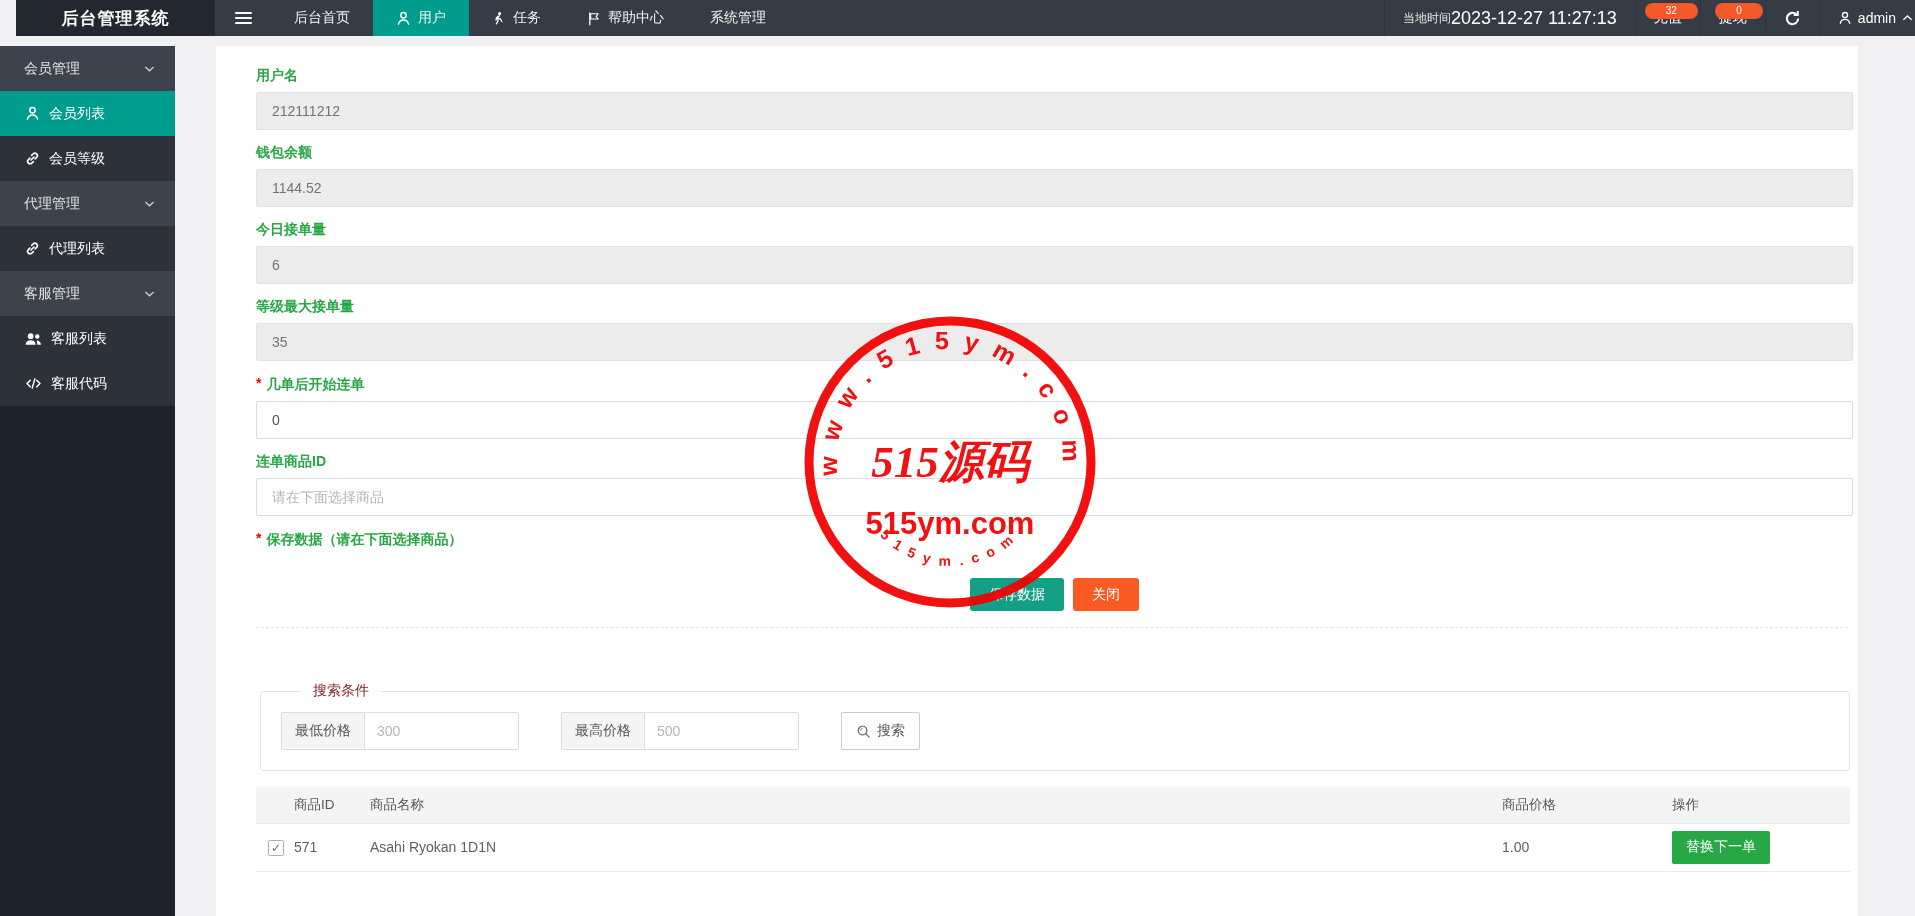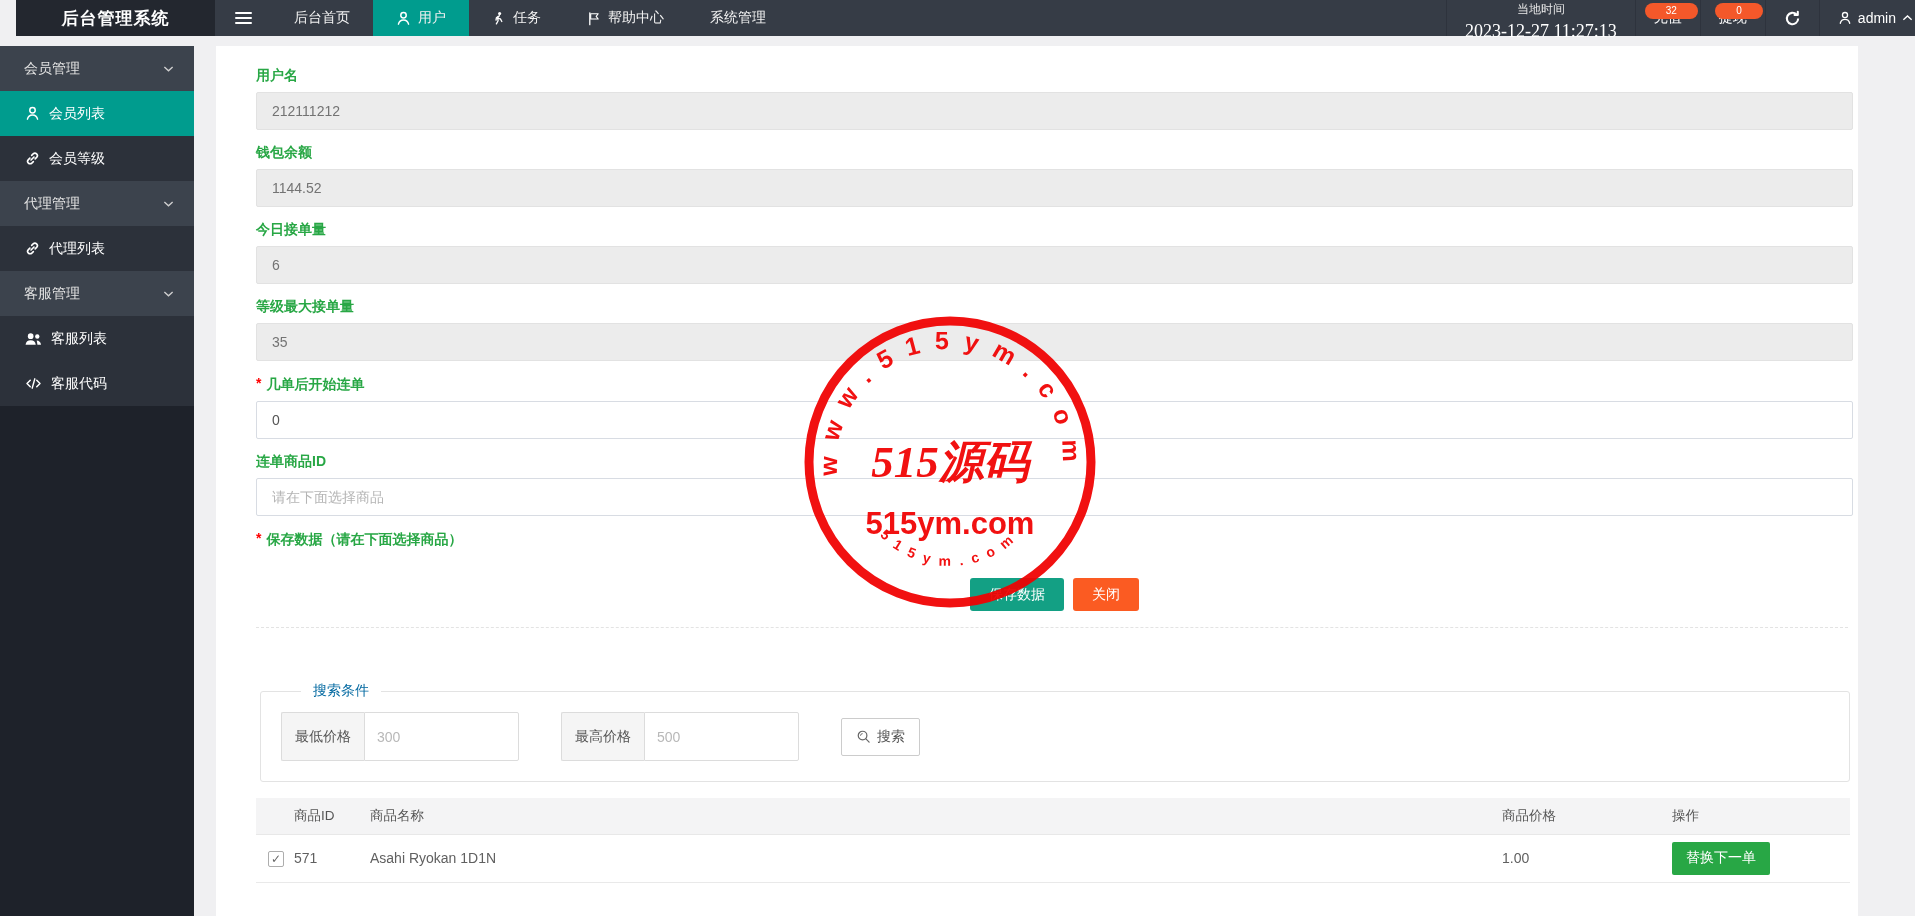--- a/index.html
+++ b/index.html
@@ -11,29 +11,29 @@
   .logo { width:199px; background:#23272f; display:flex; align-items:center; justify-content:center; font-size:17px; font-weight:bold; letter-spacing:1px; flex:none; }
   .hamburger { width:56px; display:flex; align-items:center; justify-content:center; cursor:pointer; flex:none; }
   .hamburger .bars { width:17px; }
   .hamburger .bars span { display:block; height:2px; background:#fff; margin:3px 0; border-radius:1px; }
   .nav-tabs { display:flex; align-items:stretch; flex:none; }
   .nav-tab { display:flex; align-items:center; gap:7px; padding:0 23px; cursor:pointer; font-size:14px; color:#f2f2f2; }
   .nav-tab.active { background:#009c8e; }
   .nav-spacer { flex:1; }
   .nav-right { display:flex; align-items:stretch; flex:none; }
   .nav-block { display:flex; align-items:center; padding:0 18px; border-left:1px solid #2e333d; position:relative; cursor:pointer; }
-  .time-block { flex-direction:column; justify-content:flex-start; cursor:default; line-height:1.5;font-family:Liberation Serif, serif; }
+  .time-block { justify-content:flex-start; cursor:default; line-height:1.5; }
   .time-label { font-size:12px; color:#e8e8e8; text-align:center; }
   .time-value { font-size:18px; color:#fff; }
   .badge { position:absolute; top:3px; right:2px; min-width:17px; height:16px; border-radius:8px; background:#f4582a; color:#fff; font-size:10px; line-height:16px; text-align:center; padding:0 21px; }
   .user-block { gap:6px; }
   .icon { display:inline-flex; align-items:center; justify-content:center; }
 
   
-  .sidebar { position:absolute; top:46px; left:0; width:194px; height:870px; background:#1e222a; z-index:15; }
+  .sidebar { position:absolute; top:46px; left:0; width:175px; height:870px; background:#1e222a; z-index:15; }
   .side-group-header { height:45px; background:#3c434d; color:#e3e3e3; display:flex; align-items:center; padding:0 20px 0 24px; font-size:14px; cursor:pointer; }
   .side-group-header .chev { margin-left:auto; color:#cfcfcf; }
   .side-item { height:45px; background:#2c313a; color:#fff; display:flex; align-items:center; gap:9px; padding:0 4px 0 25px; font-size:14px; cursor:pointer; }
   .side-item.active { background:#009c8e; }
 
   
   .main { position:absolute; top:46px; left:199px; width:1716px; height:870px; background:#f0f0f2; overflow:hidden; }
   .card { margin-left:17px; width:1642px; min-height:870px; background:#fff; padding:20px 5px 0 40px; }
 
   .form-group { margin-bottom:13px; }
@@ -44,23 +44,23 @@
   .form-input::placeholder { color:#b5b5b5; }
 
   .btn-row { margin-top:29px; display:flex; justify-content:center; gap:9px; }
   .btn { border:none; border-radius:3px; color:#fff; font-size:14px; height:33px; padding:0 19px; cursor:pointer; font-family:inherit; }
   .btn-save { background:#13a084; }
   .btn-close { background:#fb5b22; }
 
   .dashed-divider { margin-top:16px; margin-right:5px; border-top:1px dashed #e3e3e3; height:0; }
 
   .search-fieldset { margin:54px 8px 0 4px; border:1px solid #e3e3e3; border-radius:3px; padding:12px 20px 20px 20px; width:1590px; }
-  .search-fieldset legend { margin-left:20px; padding:0 12px; color:#0369a1; font-size:14px;margin-top:24px; }
+  .search-fieldset legend { margin-left:20px; padding:0 12px; color:#7f1d1d; font-size:14px;margin-top:24px; }
   .search-row { display:flex; align-items:center; gap:42px; }
-  .input-group { display:flex; align-items:stretch; height:49px; }
+  .input-group { display:flex; align-items:stretch; height:38px; }
   .input-group .prepend { display:flex; align-items:center; padding:0 13px; background:#f5f5f5; border:1px solid #dcdcdc; border-right:none; border-radius:2px 0 0 2px; color:#555; font-size:14px; }
   .input-group input { width:155px; border:1px solid #dcdcdc; border-radius:0 2px 2px 0; padding:0 12px; font-size:14px; color:#555; outline:none; font-family:inherit; }
   .input-group input::placeholder { color:#b8b8b8; }
   .search-btn { display:flex; align-items:center; gap:6px; height:38px; padding:0 14px; background:#fff; border:1px solid #ccc; border-radius:2px; color:#555; font-size:14px; cursor:pointer; font-family:inherit; }
 
   .goods-table { margin-top:16px; width:1594px; border-collapse:collapse; font-size:14px; }
   .goods-table th { background:#f4f4f5; color:#555; font-weight:normal; text-align:left; height:36px; border-bottom:1px solid #e8e8e8; font-size:13.5px; }
   .goods-table td { height:48px; border-bottom:1px solid #e9e9e9; color:#606060; }
   .cb { width:16px; height:16px; border:1px solid #adadad; border-radius:2px; background:#fff; display:inline-flex; align-items:center; justify-content:center; font-size:12px; color:#666; margin-left:12px; cursor:pointer; }
   .btn-action { background:#28a745; color:#fff; border:none; border-radius:2px; height:33px; padding:0 14px; font-size:14px; cursor:pointer; font-family:inherit; }

